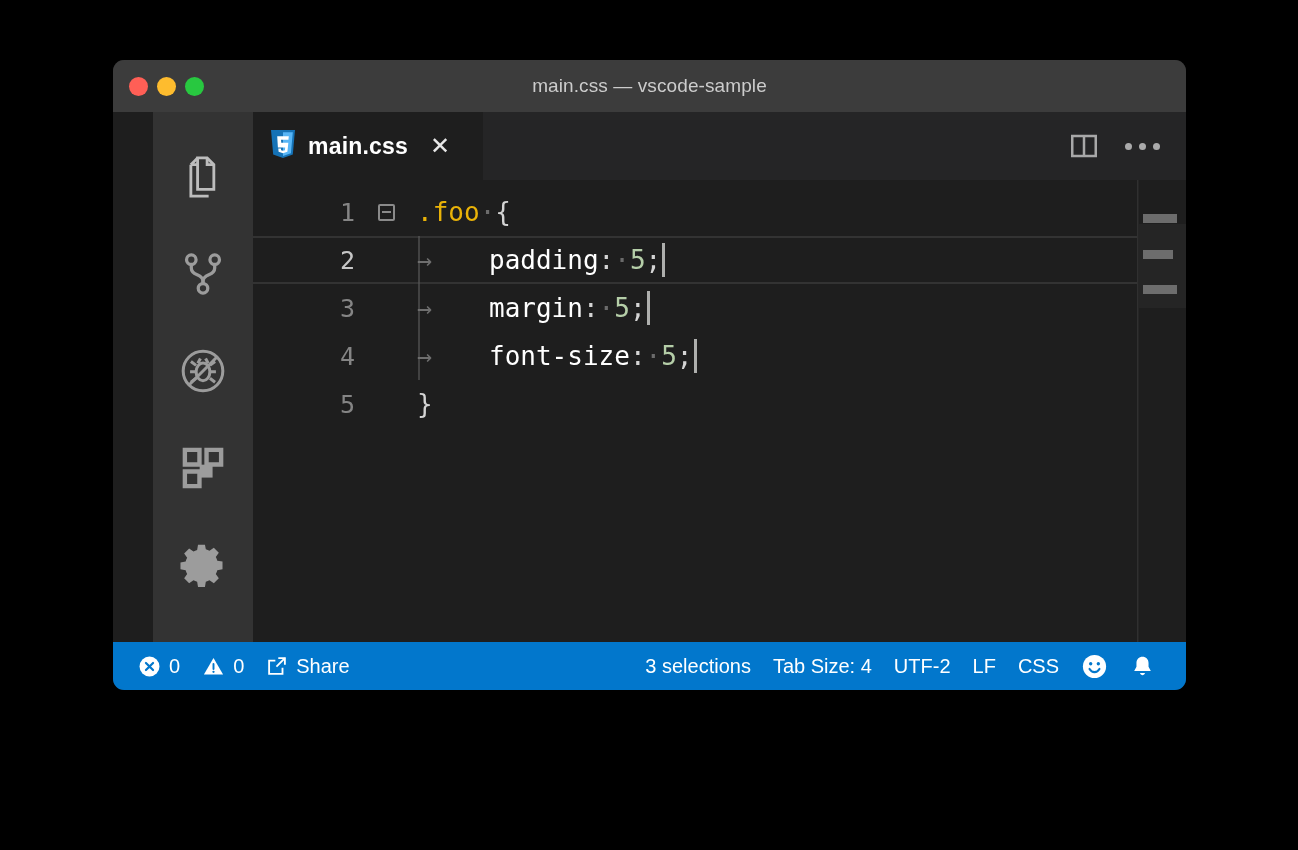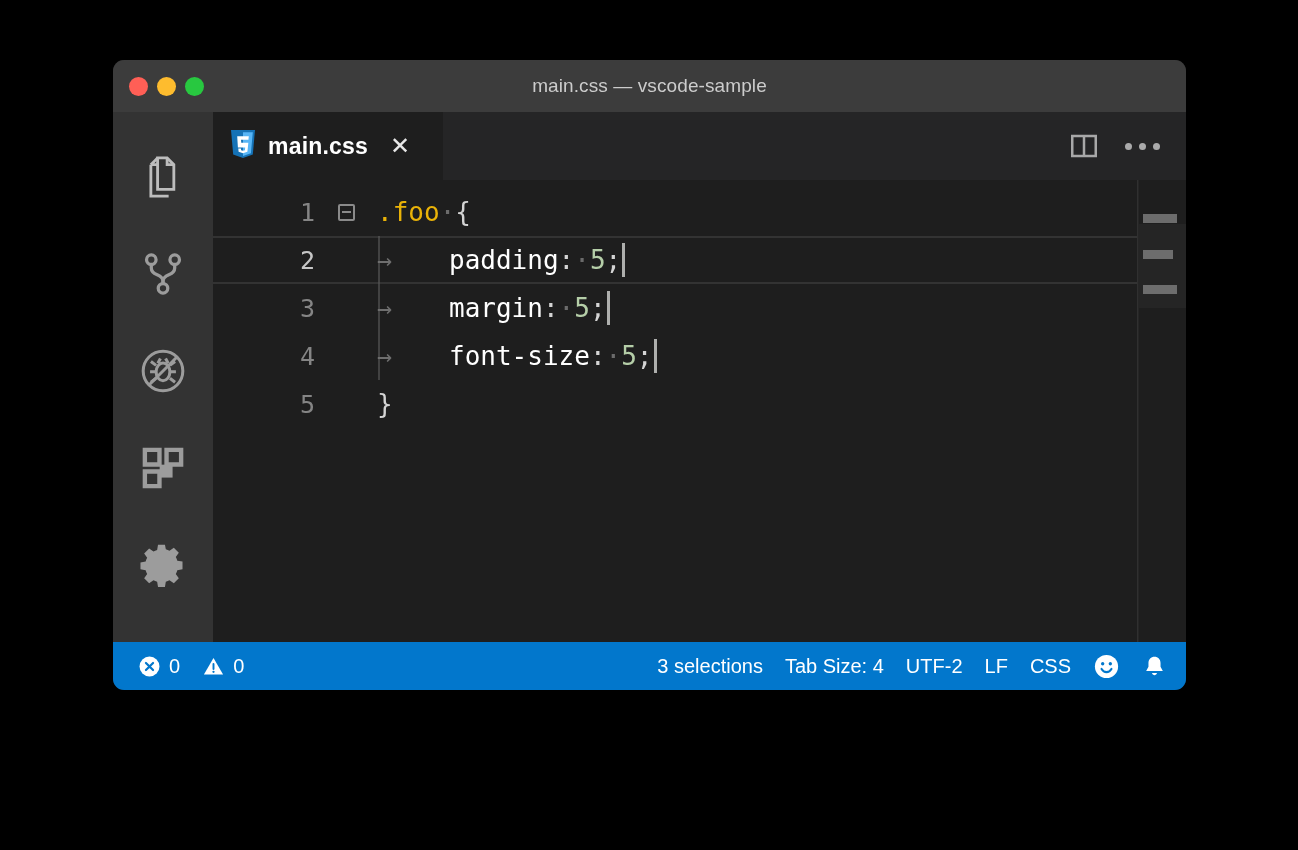--- a/index.html
+++ b/index.html
@@ -56,20 +56,21 @@
     font-size: 19px;
     letter-spacing: 0.1px;
     pointer-events: none;
   }
 
   
   #body {
     flex: 1;
     display: flex;
     min-height: 0;
+    margin-left: 40px;
   }
 
   
   #activitybar {
     width: 100px;
     min-width: 100px;
     background: #333333;
     display: flex;
     flex-direction: column;
     align-items: center;
@@ -290,21 +291,21 @@
   .st {
     display: flex;
     align-items: center;
     gap: 8px;
     padding: 0 11px;
     height: 48px;
     white-space: nowrap;
   }
   .statusfill { flex: 1; }
   .st svg { display: block; }
-  #status-right { display: flex; align-items: center; padding-right: 8px; }
+  #status-right { display: flex; align-items: center; padding-right: 20px; }
 </style>
 </head>
 <body>
 
 <div id="window">
 
   <div id="titlebar">
     <div id="traffic">
       <span class="light red"></span>
       <span class="light yellow"></span>
@@ -483,20 +484,30 @@
       <span>
         <svg width="23" height="23" viewBox="0 0 24 24">
           <path d="M12 3 22 20.4H2z" fill="#ffffff"></path>
           <path d="M12 9.4v5.2" stroke="#0277cc" stroke-width="2" stroke-linecap="round"></path>
           <circle cx="12" cy="17.6" r="1.2" fill="#0277cc"></circle>
         </svg>
       </span>
       <span>0</span>
     </div>
 
+    <div class="st">
+      <span>
+        <svg width="22" height="22" viewBox="0 0 24 24" fill="none" stroke="#ffffff" stroke-width="2">
+          <path d="M13.4 3.4H20.6V10.6"></path>
+          <path d="M20.6 3.4 11.4 12.6"></path>
+          <path d="M18 13.8v6.8H3.4V6.2h6.8"></path>
+        </svg>
+      </span>
+      <span>Share</span>
+    </div>
 
     <div class="statusfill"></div>
 
     <div id="status-right">
       <div class="st">
         <span>3 selections</span>
       </div>
       <div class="st">
         <span>Tab Size: 4</span>
       </div>

